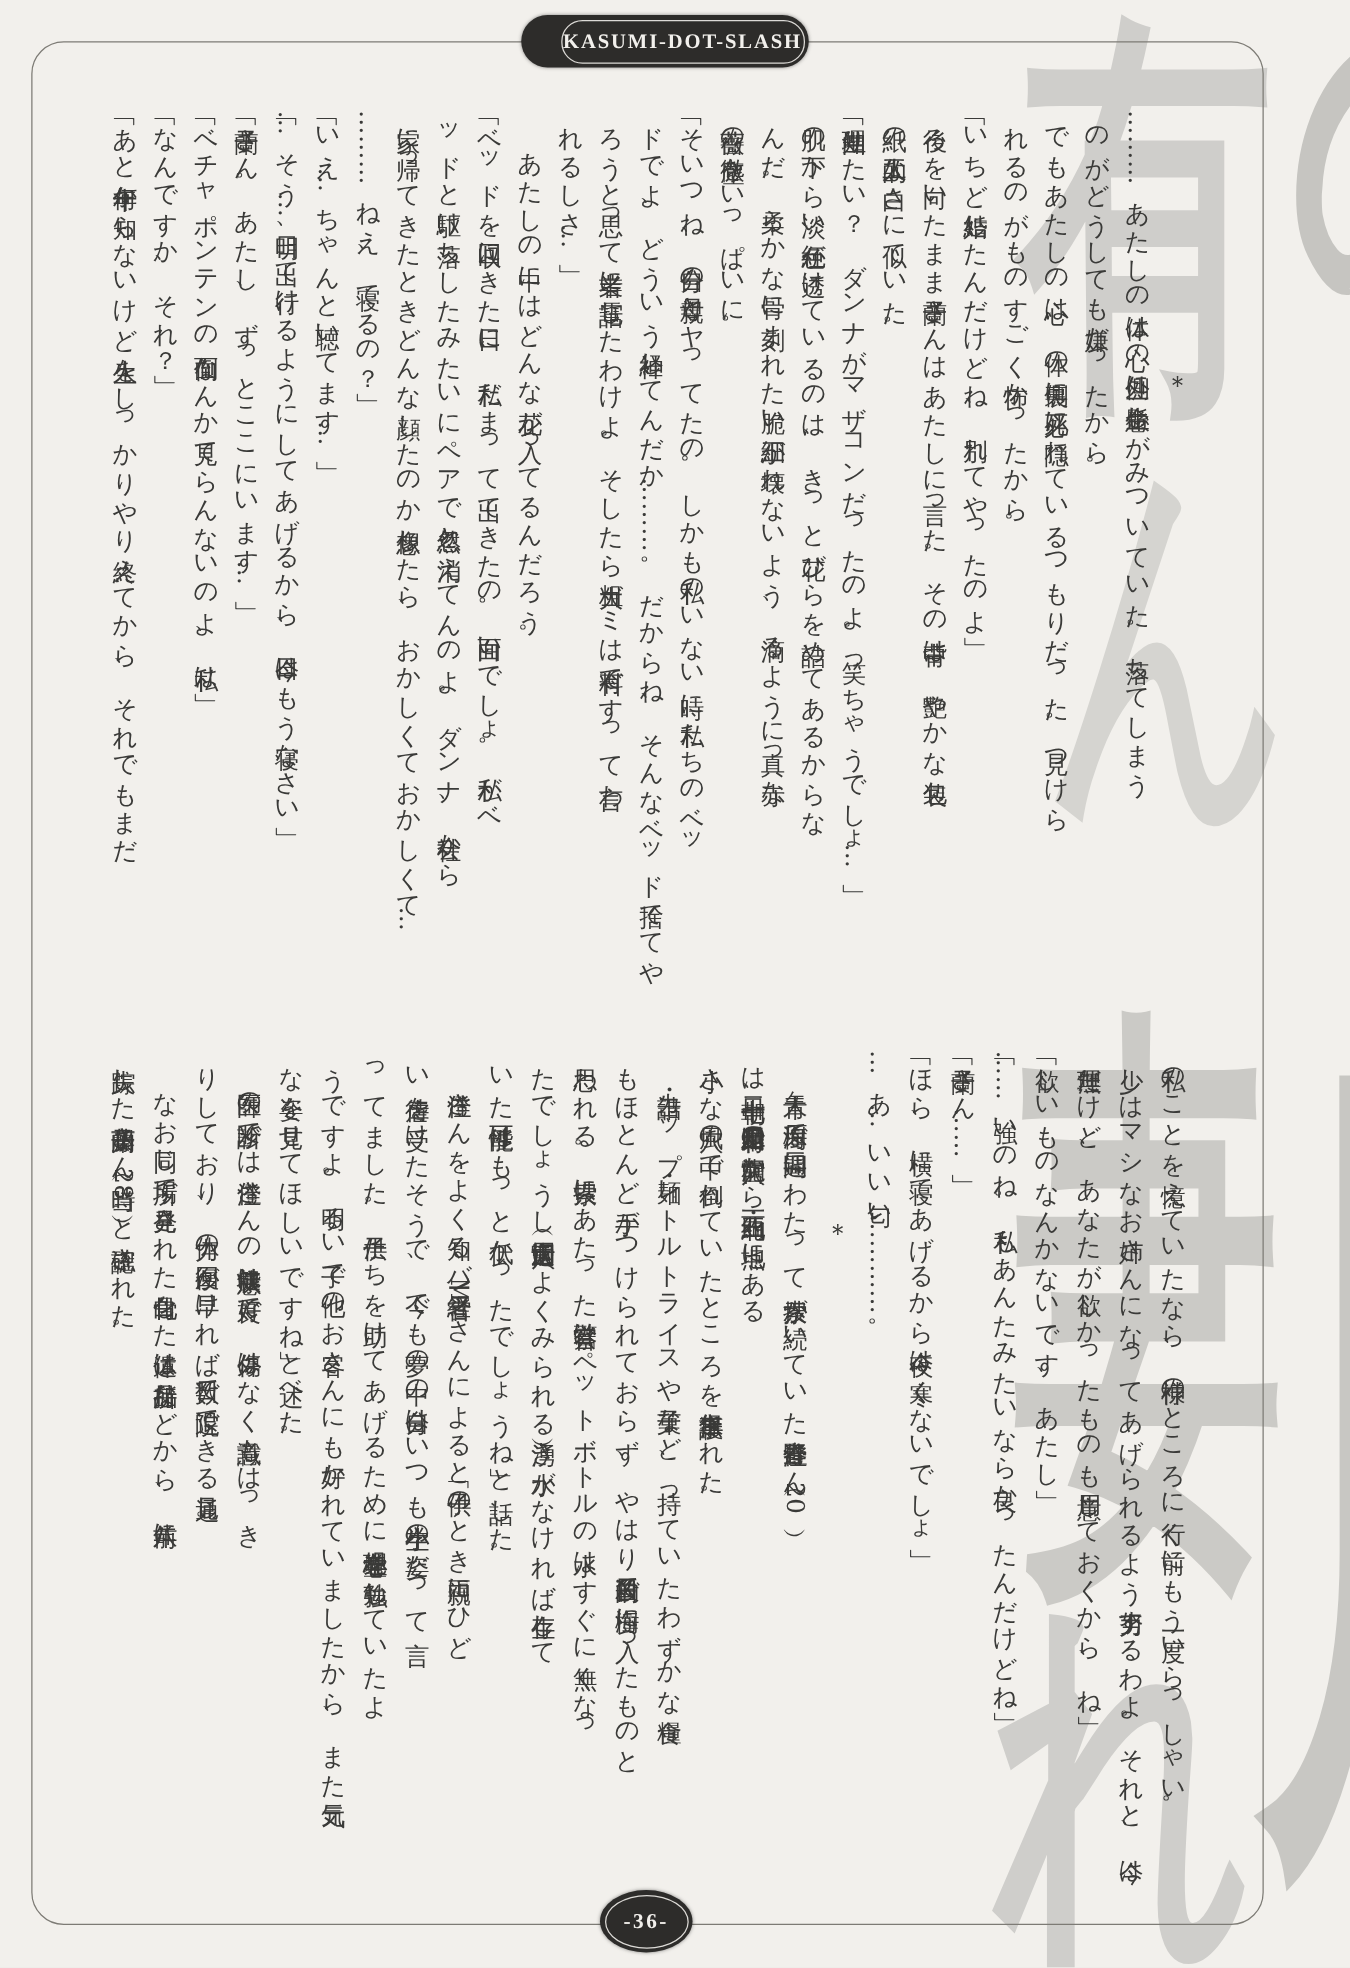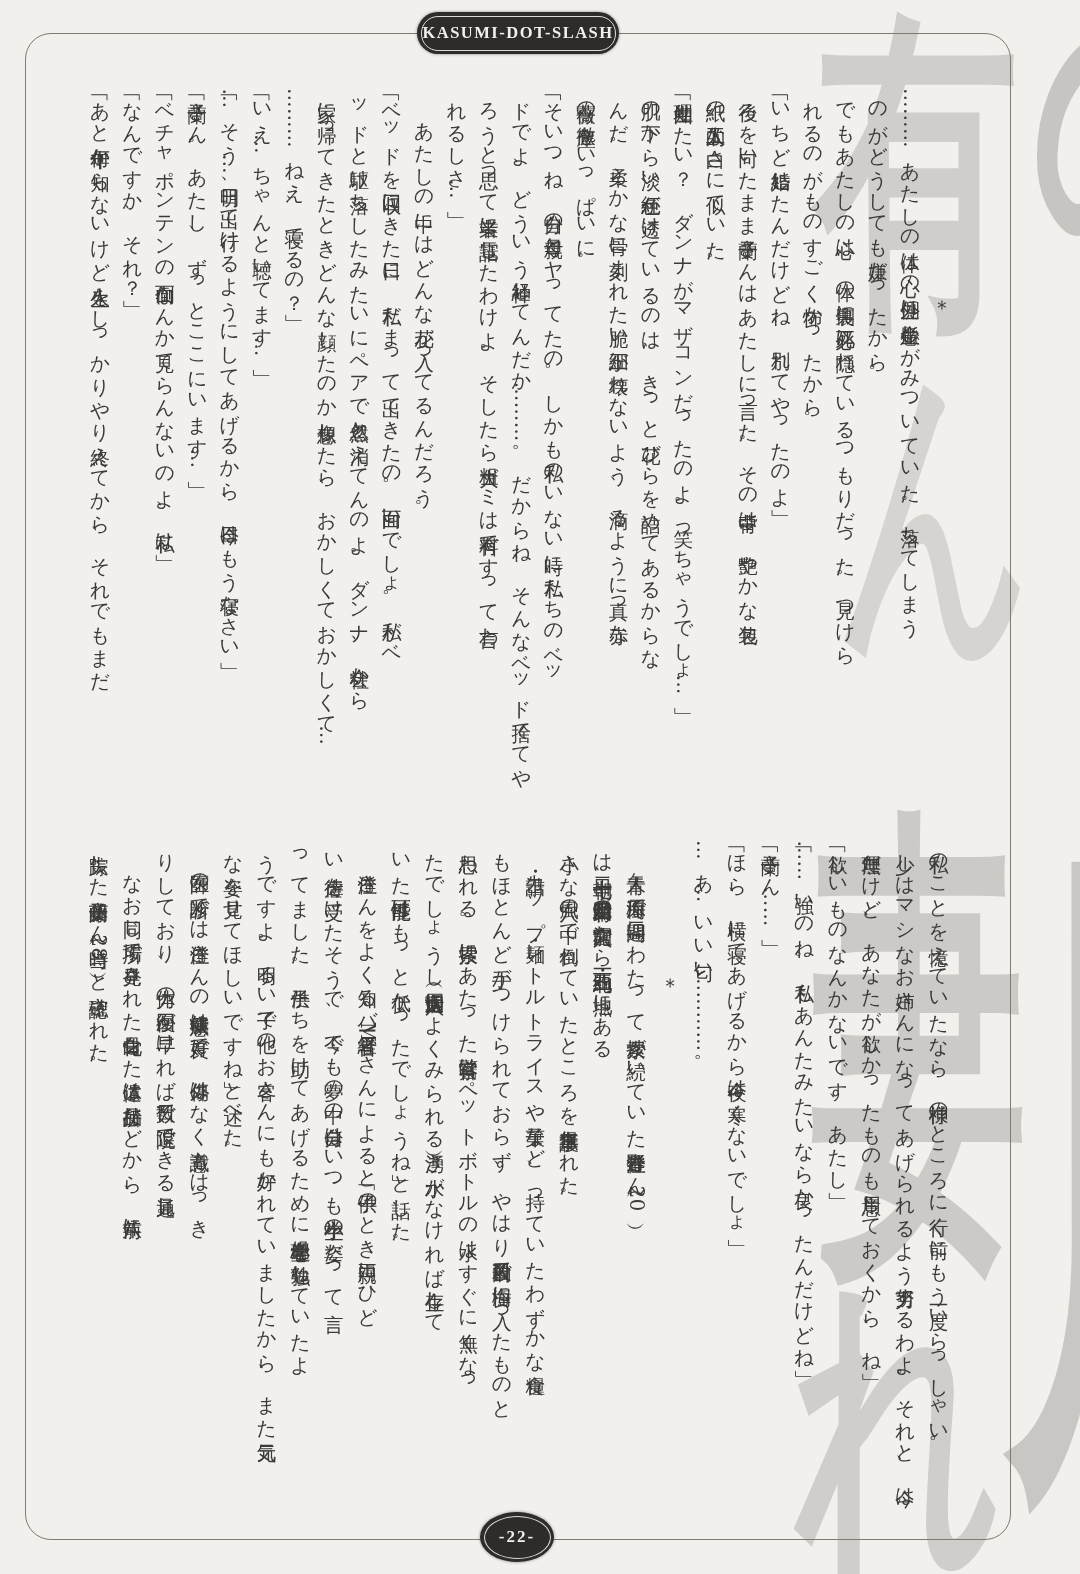--- a/index.html
+++ b/index.html
@@ -46,21 +46,21 @@
   }
   .badge-inner{
     flex:1;margin:3.5px;
     border:1.5px solid #dcdad6;
     display:flex;align-items:center;justify-content:center;
     color:#f2f0ec;
     font-family:"Liberation Serif","DejaVu Serif",serif;
     font-weight:600;
     white-space:nowrap;
   }
-  .header-badge{left:417px;top:12px;width:202px;height:42px;border-radius:21px;}
+  .header-badge{left:417px;top:12px;width:202px;height:42px;border-radius:21px;padding-left:28px;}
   .header-badge .badge-inner{border-radius:17px;font-size:16.5px;letter-spacing:1.5px;}
   .footer-badge{left:480px;top:1512px;width:74px;height:50px;border-radius:50%;}
   .footer-badge .badge-inner{border-radius:50%;font-size:17px;letter-spacing:2px;}
   
   .text-block{
     position:absolute;z-index:4;
     writing-mode:vertical-rl;
     text-orientation:mixed;
     font-size:19.6px;
     letter-spacing:.4px;
@@ -147,16 +147,16 @@
       <p class="item-19">ってました。子供たちを助けてあげるために児童心理学を勉強していたよ</p>
       <p class="item-20">うですよ。明るい子で他のお客さんにも好かれていましたから、また元気</p>
       <p class="item-21">な姿を見せてほしいですね」と述べた。</p>
       <p class="item-22">　医師の診断では佳澄さんの健康状態は良好で、外傷はなく意識もはっき</p>
       <p class="item-23">りしており、体力の回復が早ければ数日で退院できる見通し。</p>
       <p class="item-24">　なお同じ場所で発見された白骨化した遺体は所持品などから、八年前に</p>
       <p class="item-25">失踪した藤川蘭子さん（当時28）と確認された。</p>
     </div>
 
   <div class="badge footer-badge">
-    <span class="badge-inner">-22-</span>
+    <span class="badge-inner">-36-</span>
   </div>
 
 </div>
 
 </body></html>

